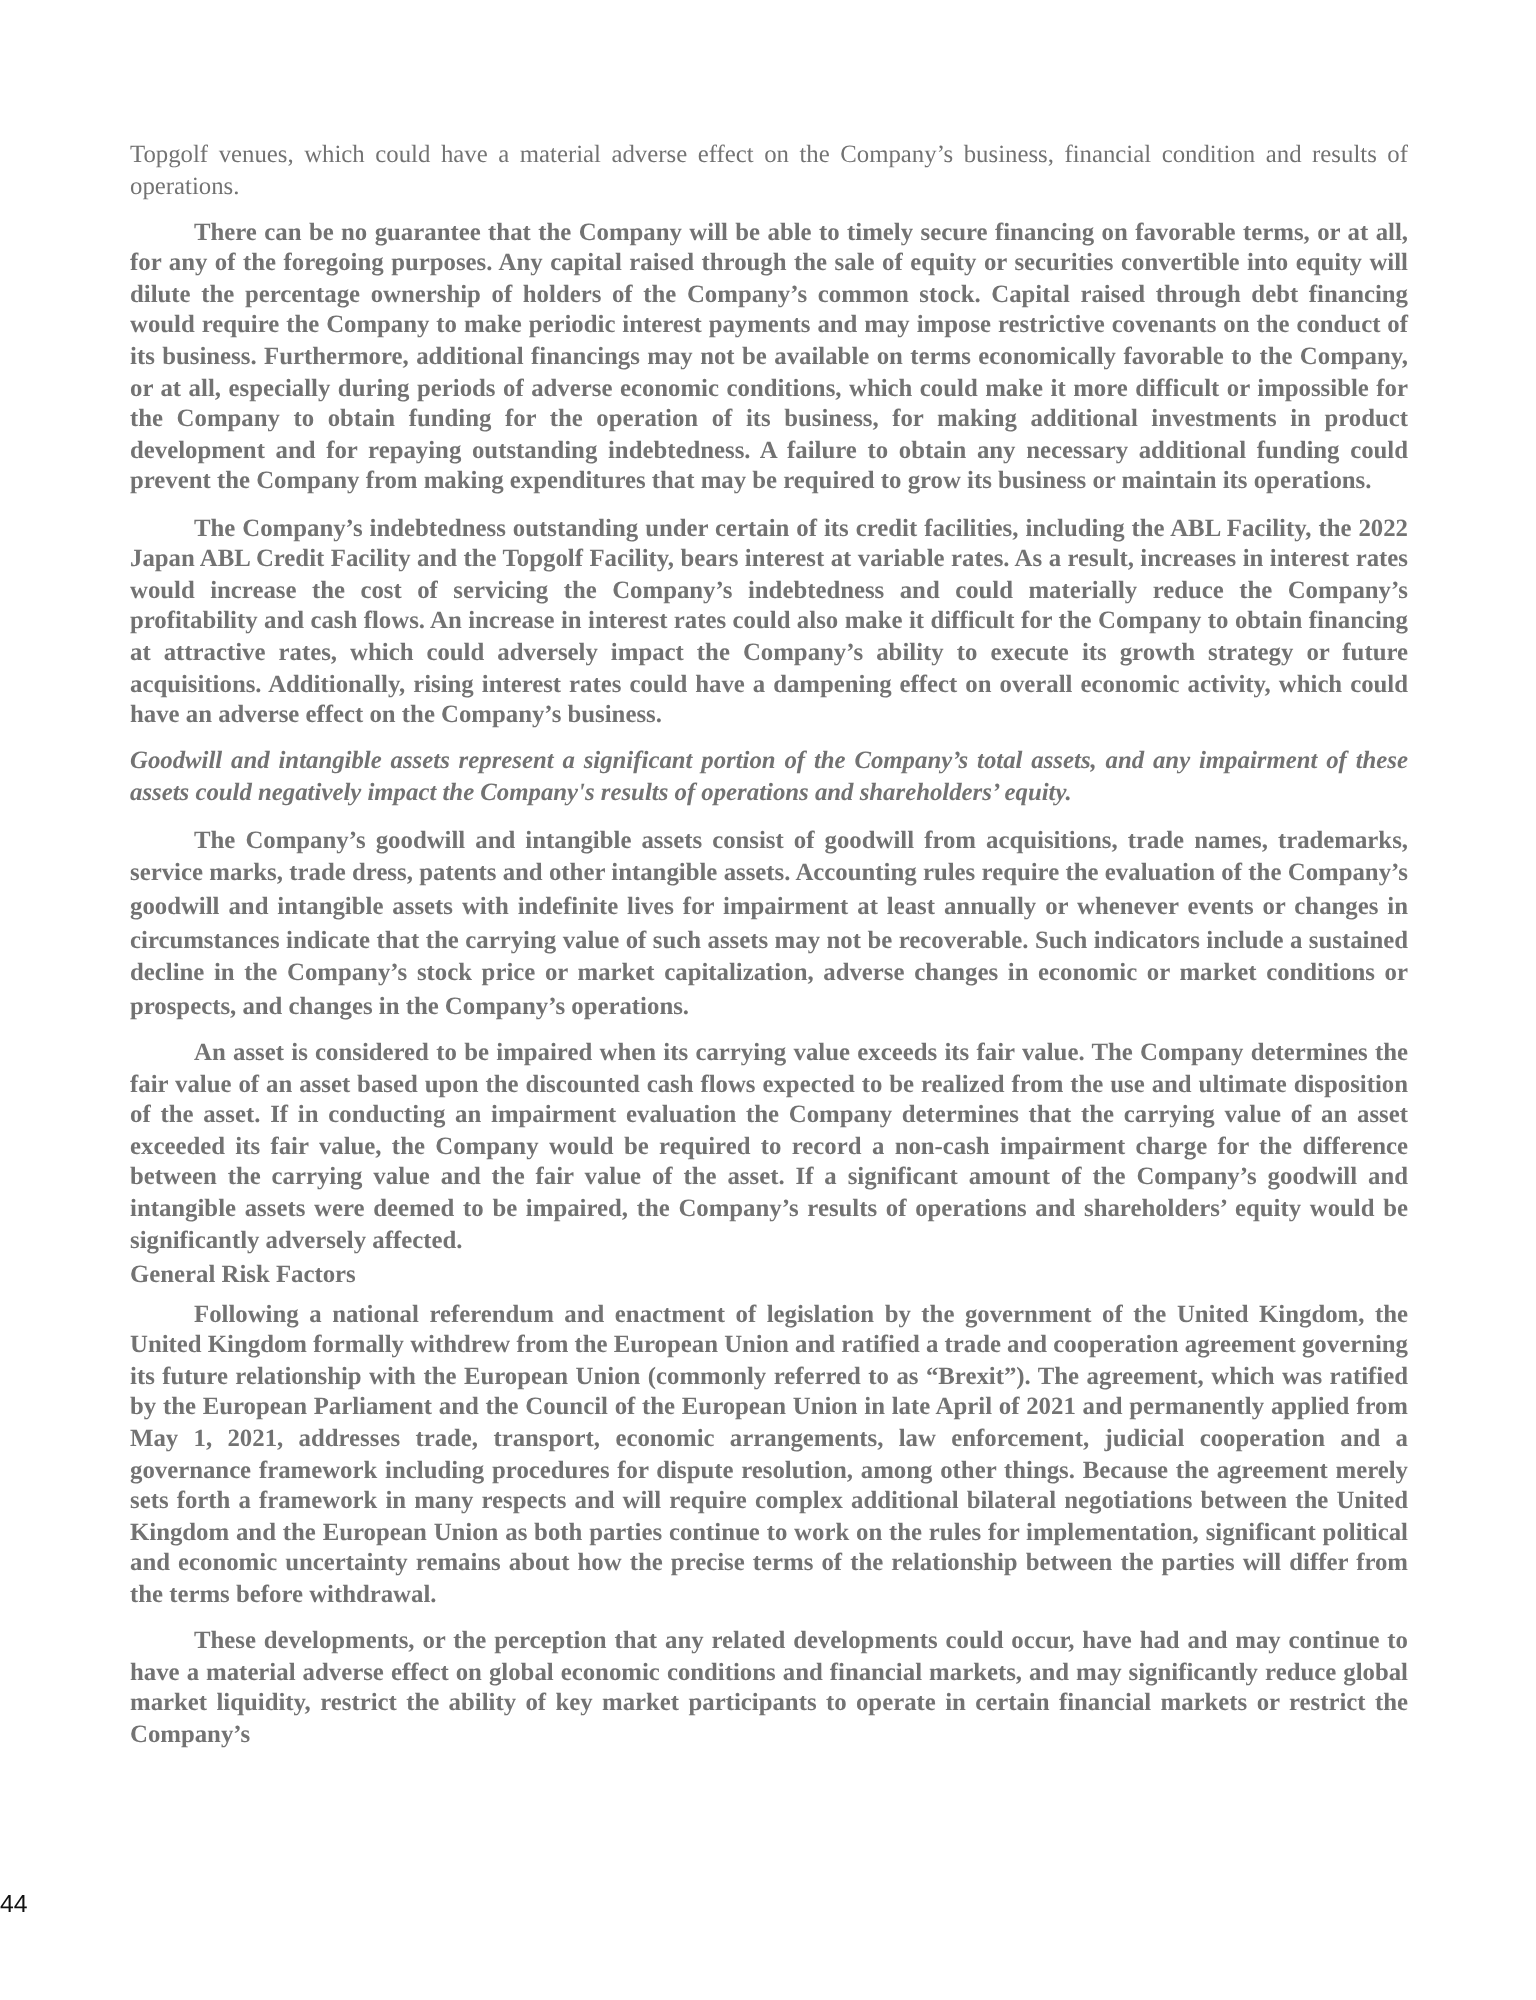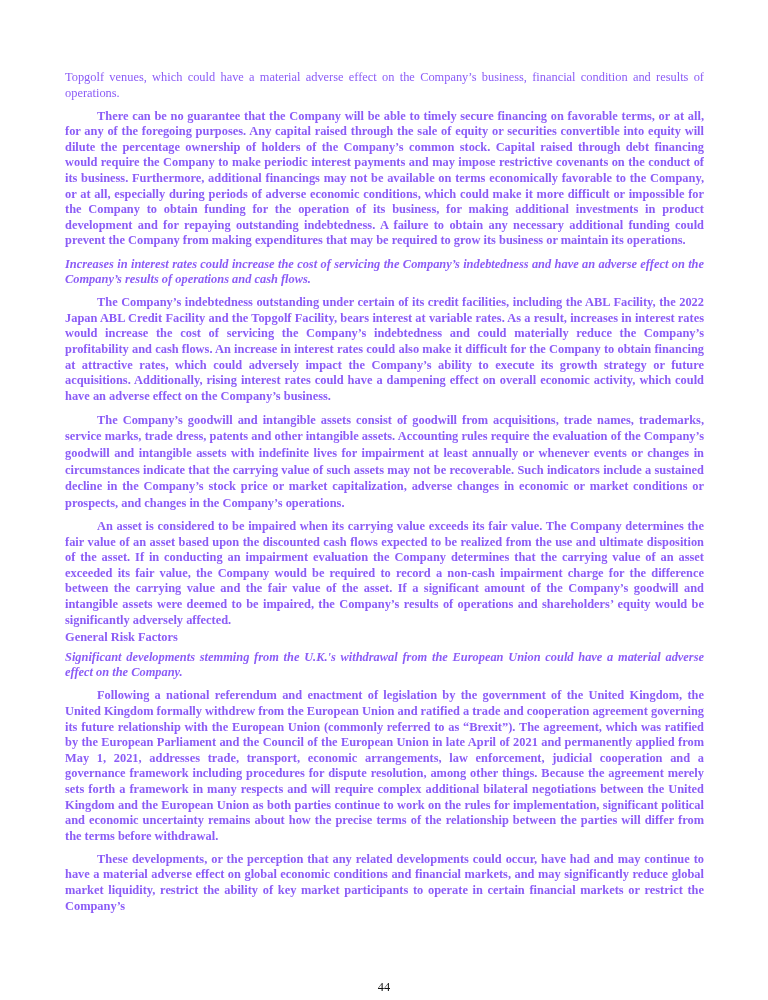--- a/index.html
+++ b/index.html
@@ -5,47 +5,45 @@
   html, body { margin: 0; padding: 0; background: #ffffff; }
   body { width: 768px; height: 1000px; position: relative; overflow: hidden; }
   .page {
     position: absolute;
     left: 65px;
     top: 70px;
     width: 639px;
     font-family: "Liberation Serif", serif;
     font-size: 12.4px;
     line-height: 15.6px;
-    color: #8b5cf6;
+    color: #737373;
   }
   p { margin: 0 0 7.5px 0; text-align: justify; }
   p.indent { text-indent: 32px; font-weight: bold; }
   .heading { font-weight: bold; font-style: italic; margin-bottom: 7.5px; text-align: justify; }
   .section-title { font-weight: bold; text-align: left; margin: 0 0 4px 0; }
   .page-number {
     position: absolute;
     top: 945px;
     left: 0;
     width: 768px;
-    text-align: center;
-    font-family: Liberation Serif, serif;
+    text-align: left;
+    font-family: Liberation Sans, sans-serif;
     font-size: 12.4px;
     color: #111111;
-    margin-top: 35px;
   }
 </style>
 </head>
 <body>
 
 <div class="page">
   <p>Topgolf venues, which could have a material adverse effect on the Company’s business, financial condition and results of operations.</p>
   <p class="indent">There can be no guarantee that the Company will be able to timely secure financing on favorable terms, or at all, for any of the foregoing purposes. Any capital raised through the sale of equity or securities convertible into equity will dilute the percentage ownership of holders of the Company’s common stock. Capital raised through debt financing would require the Company to make periodic interest payments and may impose restrictive covenants on the conduct of its business. Furthermore, additional financings may not be available on terms economically favorable to the Company, or at all, especially during periods of adverse economic conditions, which could make it more difficult or impossible for the Company to obtain funding for the operation of its business, for making additional investments in product development and for repaying outstanding indebtedness. A failure to obtain any necessary additional funding could prevent the Company from making expenditures that may be required to grow its business or maintain its operations.</p>
-  <div class="heading">Increases in interest rates could increase the cost of servicing the Company’s indebtedness and have an adverse effect on the Company’s results of operations and cash flows.</div>
   <p class="indent">The Company’s indebtedness outstanding under certain of its credit facilities, including the ABL Facility, the 2022 Japan ABL Credit Facility and the Topgolf Facility, bears interest at variable rates. As a result, increases in interest rates would increase the cost of servicing the Company’s indebtedness and could materially reduce the Company’s profitability and cash flows. An increase in interest rates could also make it difficult for the Company to obtain financing at attractive rates, which could adversely impact the Company’s ability to execute its growth strategy or future acquisitions. Additionally, rising interest rates could have a dampening effect on overall economic activity, which could have an adverse effect on the Company’s business.</p>
+  <div class="heading">Goodwill and intangible assets represent a significant portion of the Company’s total assets, and any impairment of these assets could negatively impact the Company's results of operations and shareholders’ equity.</div>
   <p class="indent" style="line-height:16.6px;">The Company’s goodwill and intangible assets consist of goodwill from acquisitions, trade names, trademarks, service marks, trade dress, patents and other intangible assets.  Accounting rules require the evaluation of the Company’s goodwill and intangible assets with indefinite lives for impairment at least annually or whenever events or changes in circumstances indicate that the carrying value of such assets may not be recoverable. Such indicators include a sustained decline in the Company’s stock price or market capitalization, adverse changes in economic or market conditions or prospects, and changes in the Company’s operations.</p>
   <p class="indent" style="margin-bottom:2px;">An asset is considered to be impaired when its carrying value exceeds its fair value. The Company determines the fair value of an asset based upon the discounted cash flows expected to be realized from the use and ultimate disposition of the asset. If in conducting an impairment evaluation the Company determines that the carrying value of an asset exceeded its fair value, the Company would be required to record a non-cash impairment charge for the difference between the carrying value and the fair value of the asset. If a significant amount of the Company’s goodwill and intangible assets were deemed to be impaired, the Company’s results of operations and shareholders’ equity would be significantly adversely affected.</p>
   <div class="section-title">General Risk Factors</div>
-  <div class="heading">Significant developments stemming from the U.K.'s withdrawal from the European Union could have a material adverse effect on the Company.</div>
   <p class="indent">Following a national referendum and enactment of legislation by the government of the United Kingdom, the United Kingdom formally withdrew from the European Union and ratified a trade and cooperation agreement governing its future relationship with the European Union (commonly referred to as “Brexit”). The agreement, which was ratified by the European Parliament and the Council of the European Union in late April of 2021 and permanently applied from May 1, 2021, addresses trade, transport, economic arrangements, law enforcement, judicial cooperation and a governance framework including procedures for dispute resolution, among other things. Because the agreement merely sets forth a framework in many respects and will require complex additional bilateral negotiations between the United Kingdom and the European Union as both parties continue to work on the rules for implementation, significant political and economic uncertainty remains about how the precise terms of the relationship between the parties will differ from the terms before withdrawal.</p>
   <p class="indent" style="text-align-last: justify;">These developments, or the perception that any related developments could occur, have had and may continue to have a material adverse effect on global economic conditions and financial markets, and may significantly reduce global market liquidity, restrict the ability of key market participants to operate in certain financial markets or restrict the Company’s</p>
 </div>
 
 <div class="page-number">44</div>
 
 </body></html>

